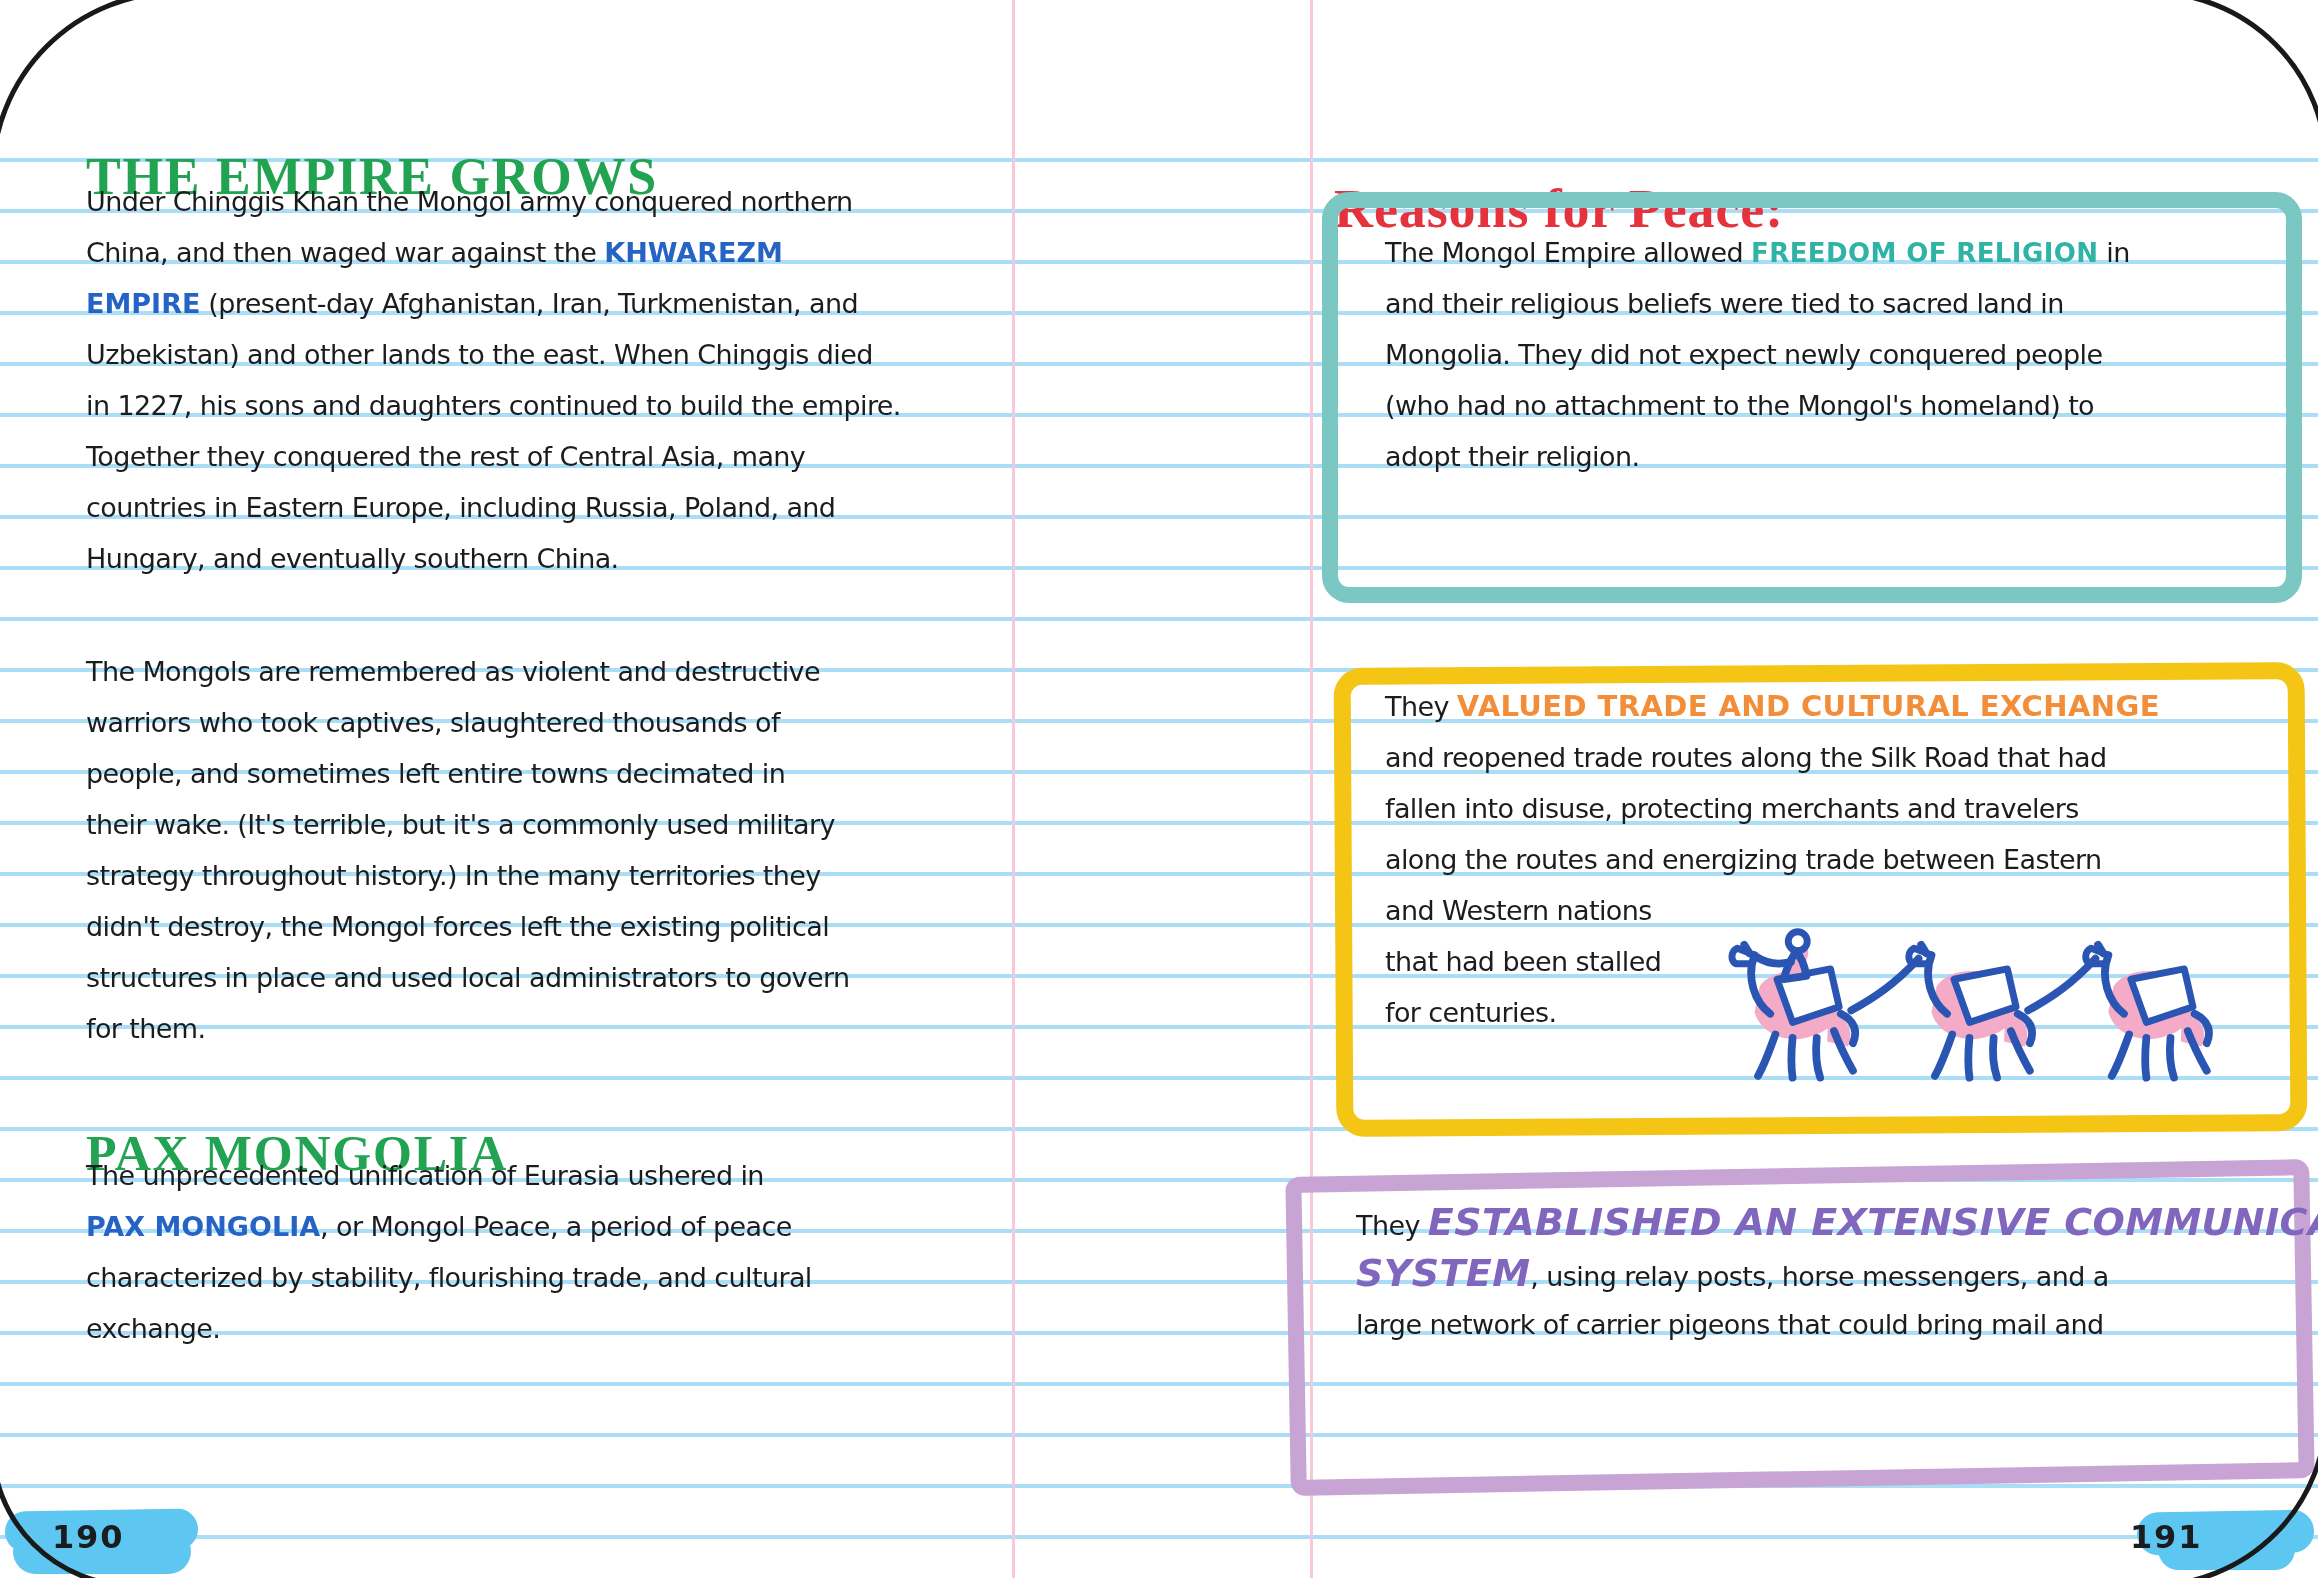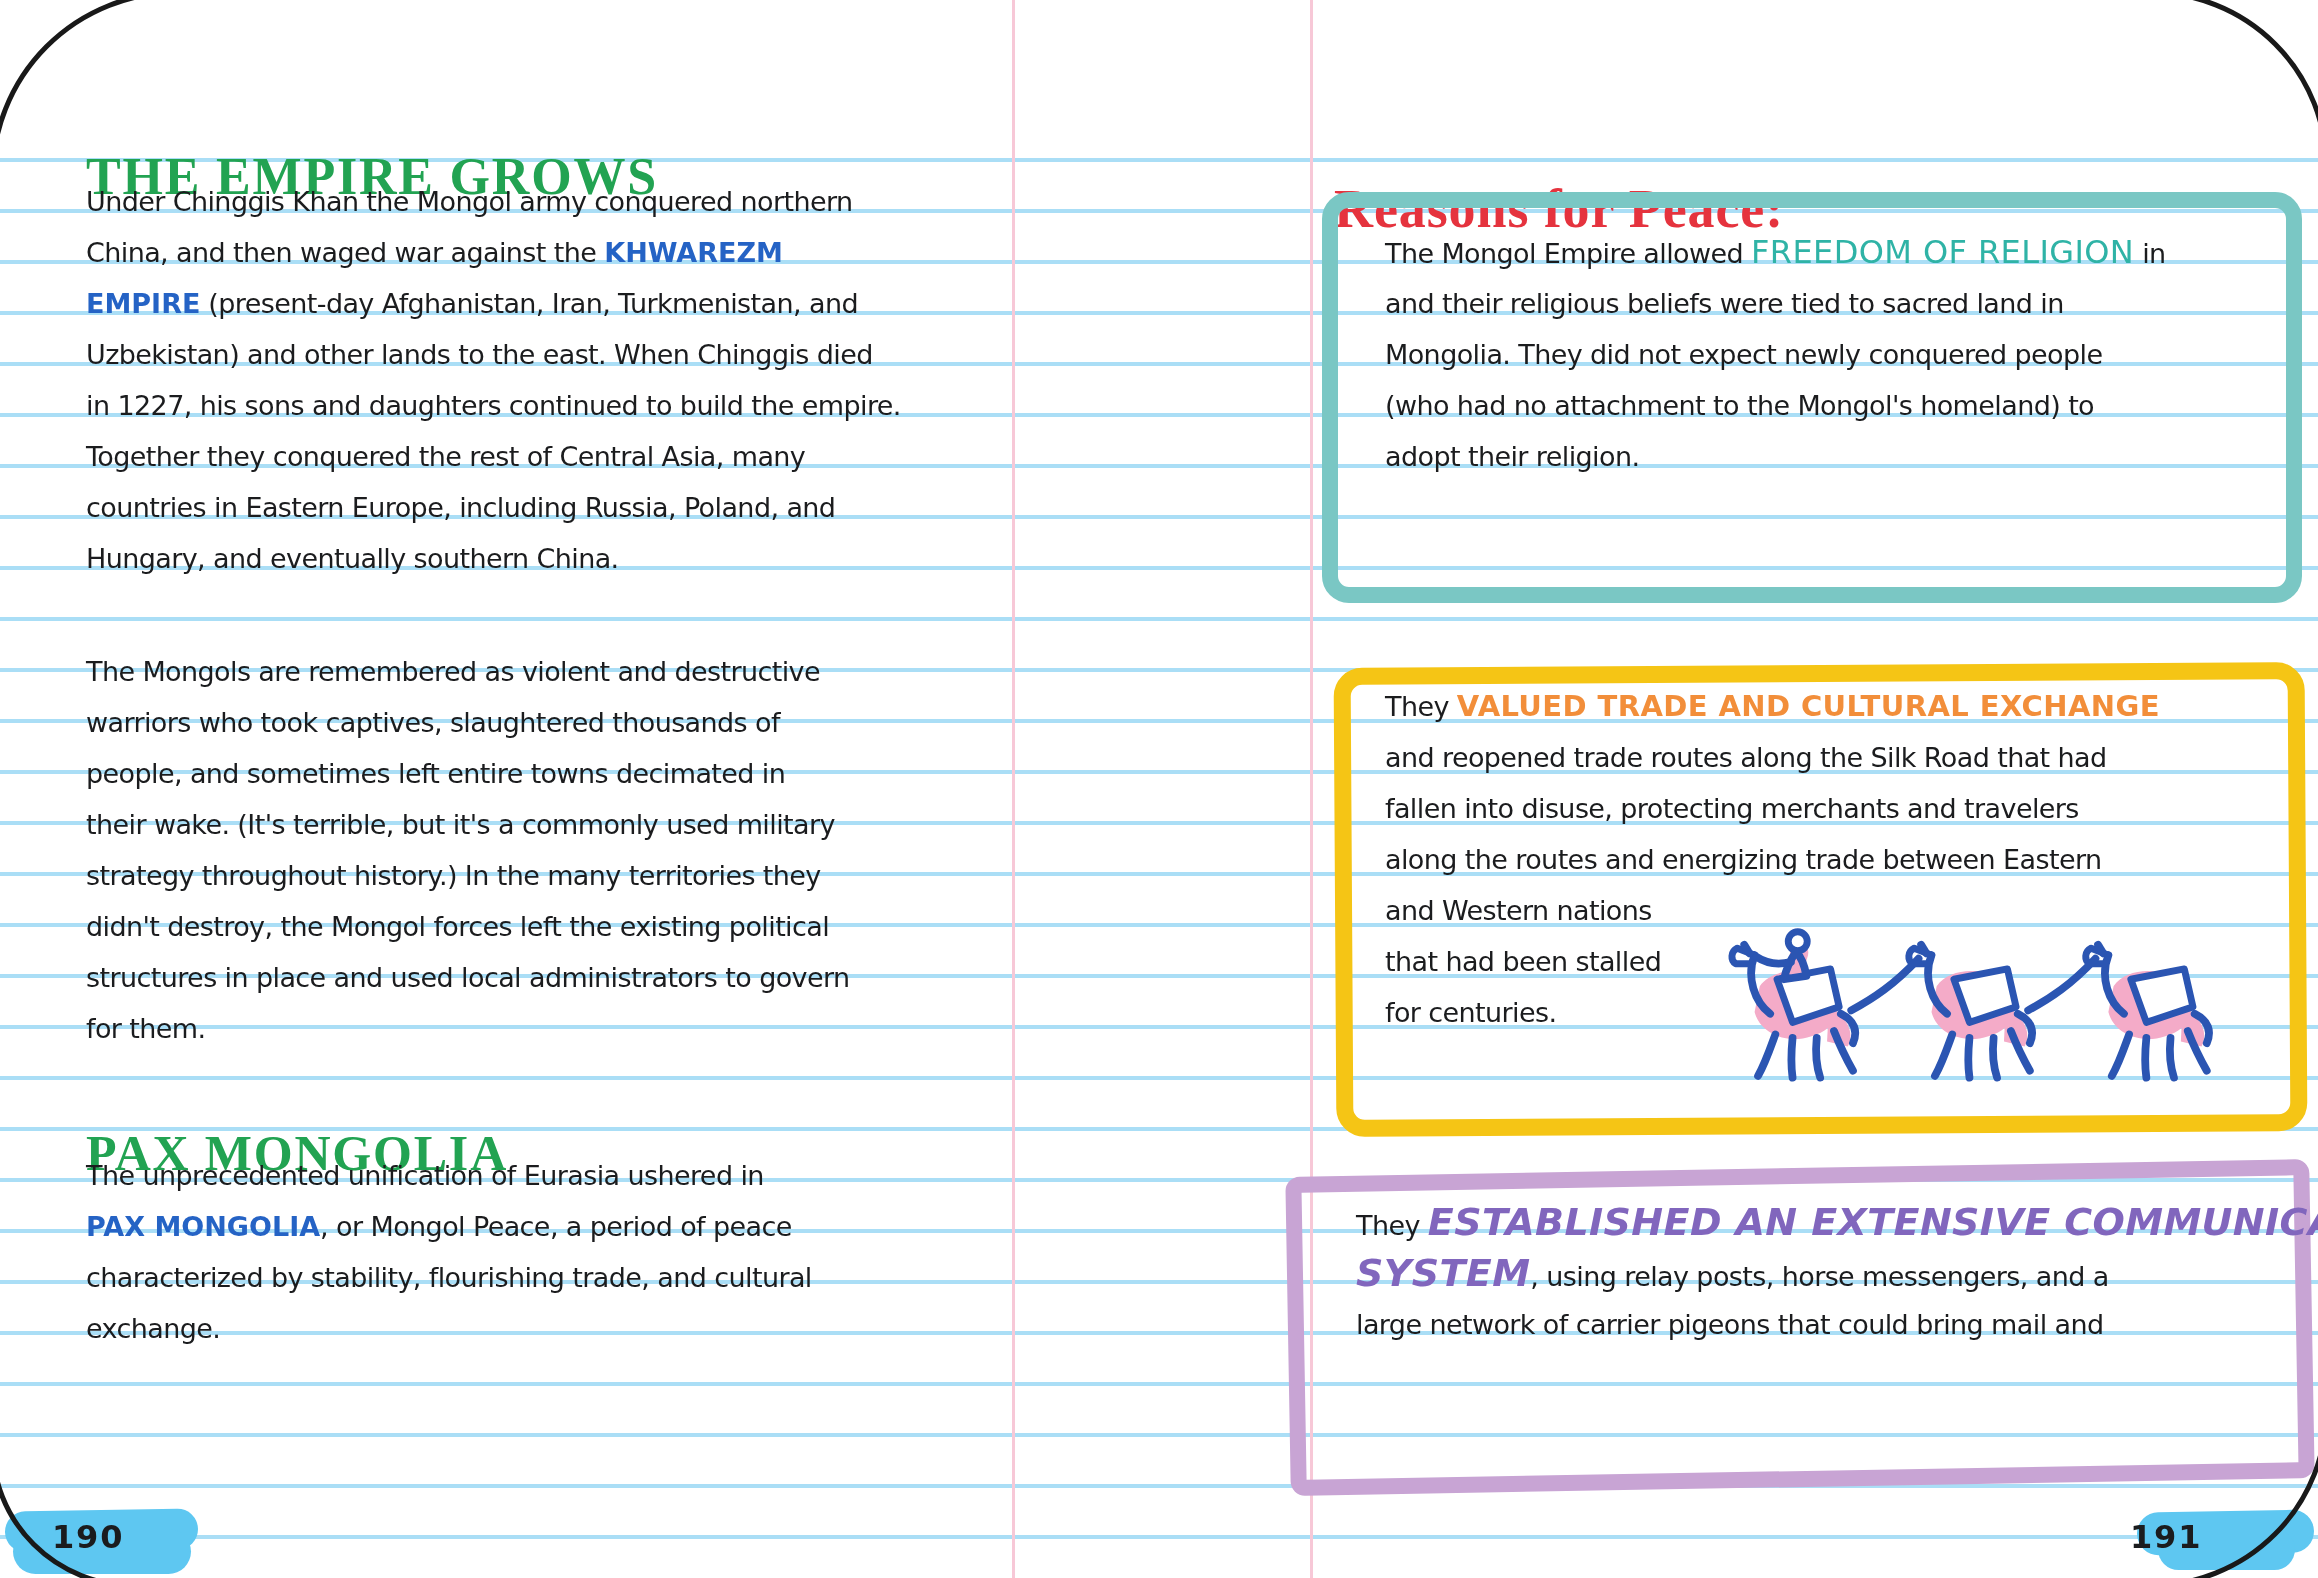--- a/index.html
+++ b/index.html
@@ -10,21 +10,21 @@
          background:repeating-linear-gradient(to bottom,var(--ruled-line) 0 3.6px,transparent 3.6px 51px);}
   .margin-line{position:absolute;top:0;bottom:0;width:2.7px;background:var(--margin-line);}
   #margin-left{left:1012px;} #margin-right{left:1310px;}
   
   #corner-frame{position:absolute;inset:-9.8px;border:5.4px solid var(--frame-black);
                 border-radius:187px 178px 178px 143px;pointer-events:none;z-index:30;}
   
   .tblock{position:absolute;font-size:27px;letter-spacing:-0.6px;white-space:nowrap;}
   .tline{height:51px;line-height:51px;}
   .c-kw{color:var(--keyword-blue);font-weight:700;letter-spacing:0;}
-  .c-teal{color:var(--em-teal);font-weight:400;font-size:32px;letter-spacing:0.4px;}
+  .c-teal{color:var(--em-teal);font-weight:700;font-size:26px;letter-spacing:0.4px;}
   .c-orange{color:var(--em-orange);font-weight:800;font-size:29px;letter-spacing:0.4px;}
   .c-purple{color:var(--em-purple);font-weight:800;font-size:38px;letter-spacing:0.4px;font-style:italic;}
   .sec-title{position:absolute;font-family:Liberation Serif, serif;font-weight:700;
              font-size:52px;color:var(--title-green);letter-spacing:1.8px;}
   #reasons-heading{position:absolute;left:1334px;top:133px;font-family:"Liberation Serif",serif;
              font-weight:700;font-size:54px;color:var(--heading-red);letter-spacing:0.9px;}
   
   .callout{position:absolute;background:transparent;z-index:5;}
   #box-religion{left:1322px;top:192px;width:948px;height:379px;
                 border:16px solid var(--box-teal);border-radius:27px;}

